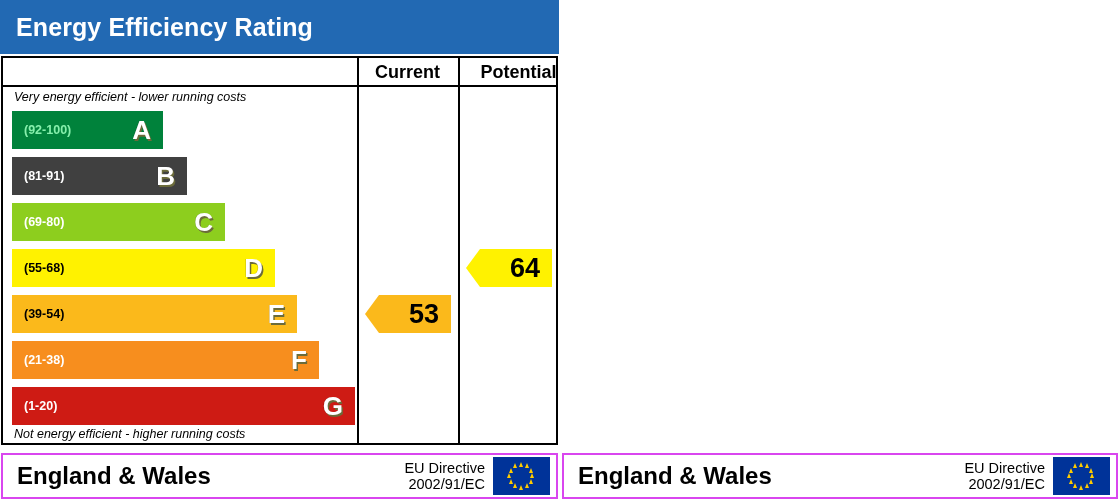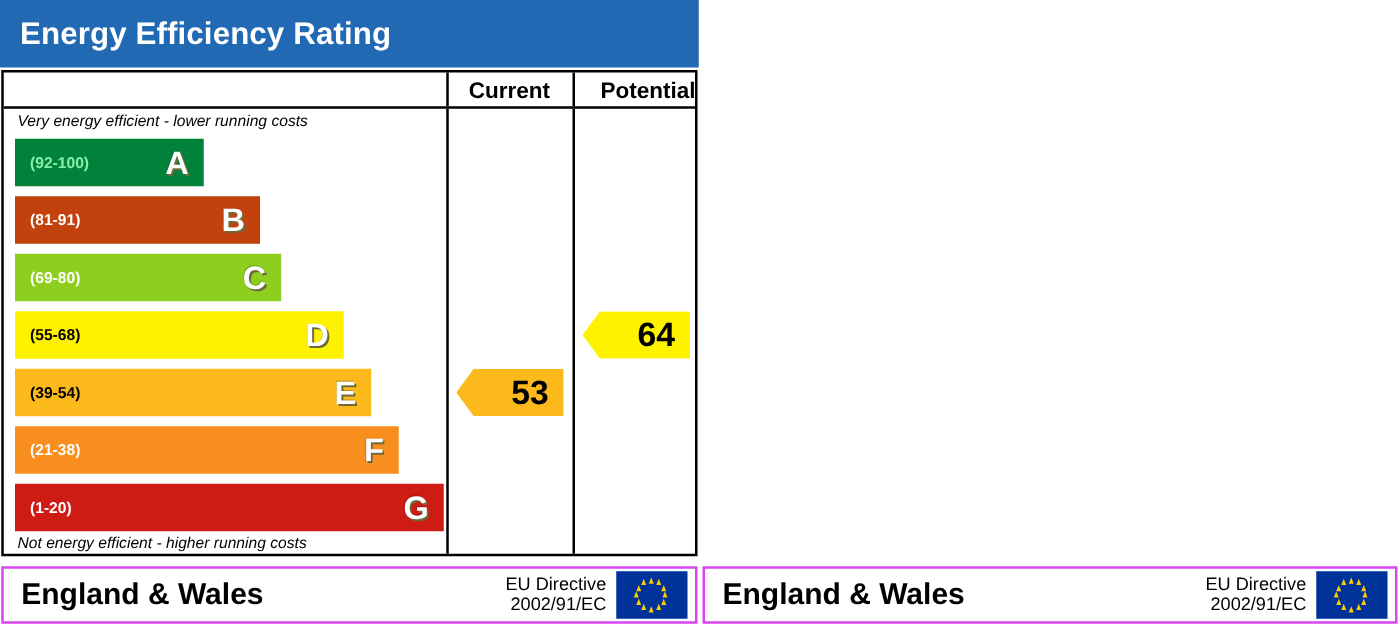--- a/index.html
+++ b/index.html
@@ -160,21 +160,21 @@
         <div class="sep s2"></div>
 
         <div class="caption bottom">Not energy efficient - higher running costs</div>
         <div class="caption top">Very energy efficient - lower running costs</div>
 
         <div id="bands-host">
             <div class="band" style="top: 24px; width: 151px; background: rgb(0, 130, 59);">
               <span class="band-range" style="color: #86efac;">(92-100)</span>
               <span class="band-letter">A</span>
             </div>
-            <div class="band" style="top: 70px; width: 196px; background: #c2410c;">
+            <div class="band" style="top: 70px; width: 175px; background: #404040;">
               <span class="band-range" style="color: rgb(255, 255, 255);">(81-91)</span>
               <span class="band-letter">B</span>
             </div>
             <div class="band" style="top: 116px; width: 213px; background: rgb(141, 206, 30);">
               <span class="band-range" style="color: rgb(255, 255, 255);">(69-80)</span>
               <span class="band-letter">C</span>
             </div>
             <div class="band" style="top: 162px; width: 263px; background: rgb(255, 242, 0);">
               <span class="band-range" style="color: rgb(0, 0, 0);">(55-68)</span>
               <span class="band-letter">D</span>

